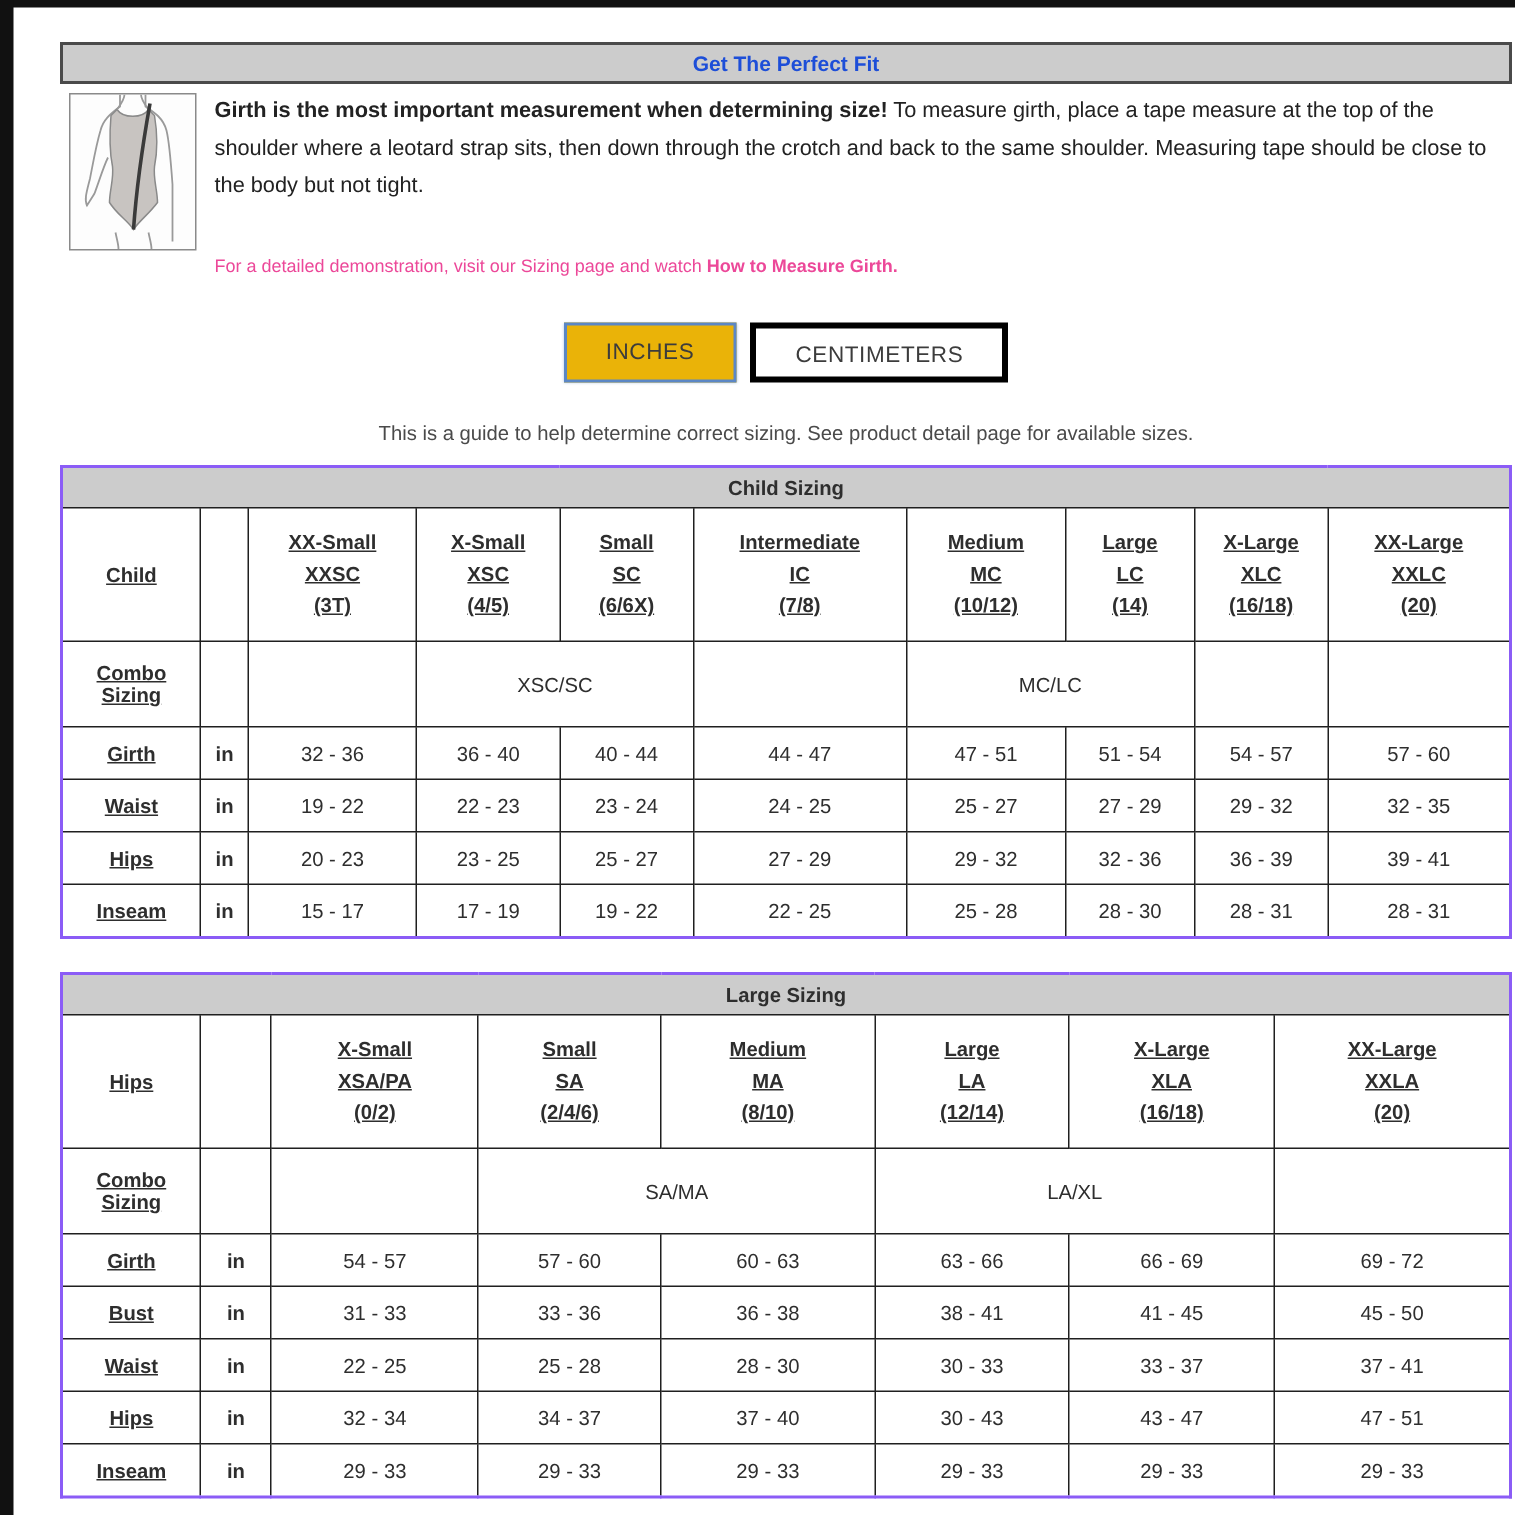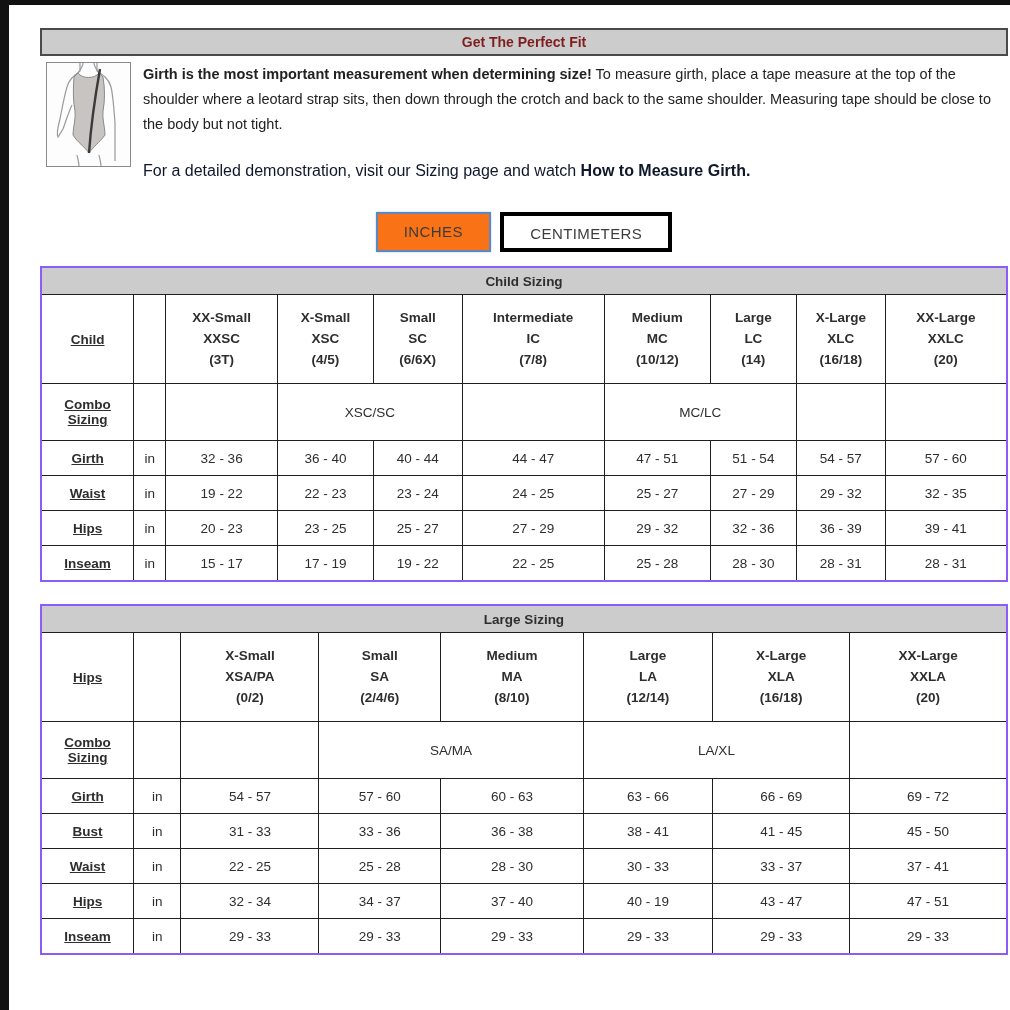--- a/index.html
+++ b/index.html
@@ -6,65 +6,65 @@
   body{
     width:1010px;height:1010px;position:relative;background:#fff;
     font-family:"Liberation Sans", sans-serif;color:#2b2b2b;overflow:hidden;
   }
   .frame-top{position:absolute;top:0;left:0;width:1010px;height:5px;background:#111;}
   .frame-left{position:absolute;top:0;left:0;width:9px;height:1010px;background:#111;}
   .content{position:absolute;left:40px;top:28px;width:968px;}
 
   .title-bar{
     background:#cccccc;border:2px solid #4a4a4a;height:24px;line-height:24px;
-    text-align:center;font-weight:bold;font-size:14px;color:#7f1d1d;
+    text-align:center;font-weight:bold;font-size:14px;color:#1d4ed8;
   }
 
   .intro{display:flex;margin-top:6px;}
   .fig-box{
     width:83px;height:103px;border:1px solid #8a8a8a;background:#fdfdfd;
     margin-left:6px;flex:0 0 auto;
   }
   .intro-text{
     flex:1;padding-left:12px;font-size:14.5px;
     line-height:1.72;color:#222;
   }
-  .demo-line{margin-top:20px;font-size:16px;color:#0f172a;}
+  .demo-line{margin-top:30px;font-size:12px;color:#ec4899;}
 
   .toggle-row{margin-top:28px;text-align:center;}
   .unit-btn{
     display:inline-block;vertical-align:middle;height:40px;line-height:36px;
     font-size:15px;color:#3c3c3c;letter-spacing:.4px;box-sizing:border-box;
     padding:0 26px;cursor:pointer;font-family:"Liberation Sans", sans-serif;
   }
   .unit-btn.selected{
-    border:2px solid #5b87c5;background:#f97316;box-shadow:0 0 2px #aec5e4;
+    border:2px solid #5b87c5;background:#eab308;box-shadow:0 0 2px #aec5e4;
   }
   .unit-btn.unselected{border:4px solid #000000;background:#ffffff;margin-left:5px;}
 
   .note{margin-top:26px;text-align:center;font-size:13.5px;color:#4a4a4a;}
 
   .table-wrap{margin-top:14px;}
   .table-wrap.adult{margin-top:22px;}
   table.size-table{
     width:100%;border-collapse:collapse;border:2px solid #8b5cf6;table-layout:fixed;
   }
   table.size-table th, table.size-table td{
     border:1px solid #1f1f1f;text-align:center;vertical-align:middle;
     font-size:13.5px;color:#2e2e2e;padding:2px 2px;overflow:hidden;
   }
   th.title-cell{
     background:#cccccc;height:22px;font-weight:bold;font-size:14px;color:#1d1d1d;
     border-bottom:2px solid #1f1f1f;
   }
-  th.col-head{height:84px;font-weight:bold;line-height:1.55;}
+  th.col-head{height:84px;font-weight:bold;line-height:1.55;text-decoration:underline;}
   th.row-label{font-weight:bold;text-decoration:underline;}
   tr.combo-row td, tr.combo-row th{height:52px;}
   tr.data-row td, tr.data-row th{height:30px;}
-  td.unit-cell{font-weight:normal;}
+  td.unit-cell{font-weight:bold;}
 </style>
 </head>
 <body>
 
 <div class="frame-top"></div>
 <div class="frame-left"></div>
 
 <div class="content">
 
   <div class="title-bar">Get The Perfect Fit</div>
@@ -88,20 +88,21 @@
       <div><strong>Girth is the most important measurement when determining size!</strong><span> To measure girth, place a tape measure at the top of the shoulder where a leotard strap sits, then down through the crotch and back to the same shoulder. Measuring tape should be close to the body but not tight.</span></div>
       <div class="demo-line"><span>For a detailed demonstration, visit our Sizing page and watch </span><strong>How to Measure Girth.</strong></div>
     </div>
   </div>
 
   <div class="toggle-row">
     <button class="unit-btn selected">INCHES</button>
     <button class="unit-btn unselected">CENTIMETERS</button>
   </div>
 
+  <div class="note">This is a guide to help determine correct sizing. See product detail page for available sizes.</div>
 
   <div class="table-wrap child" id="child-table-wrap">
       <table class="size-table">
         <colgroup>
           <col style="width: 9.6%;">
           <col style="width: 3.3%;">
           <col style="width: 11.6%;">
           <col style="width: 9.9%;">
           <col style="width: 9.2%;">
           <col style="width: 14.7%;">
@@ -306,21 +307,21 @@
             <td>30 - 33</td>
             <td>33 - 37</td>
             <td>37 - 41</td>
           </tr>
           <tr class="data-row">
             <th class="row-label">Hips</th>
             <td class="unit-cell">in</td>
             <td>32 - 34</td>
             <td>34 - 37</td>
             <td>37 - 40</td>
-            <td>40 - 19</td>
+            <td>30 - 43</td>
             <td>43 - 47</td>
             <td>47 - 51</td>
           </tr>
           <tr class="data-row">
             <th class="row-label">Inseam</th>
             <td class="unit-cell">in</td>
             <td>29 - 33</td>
             <td>29 - 33</td>
             <td>29 - 33</td>
             <td>29 - 33</td>

